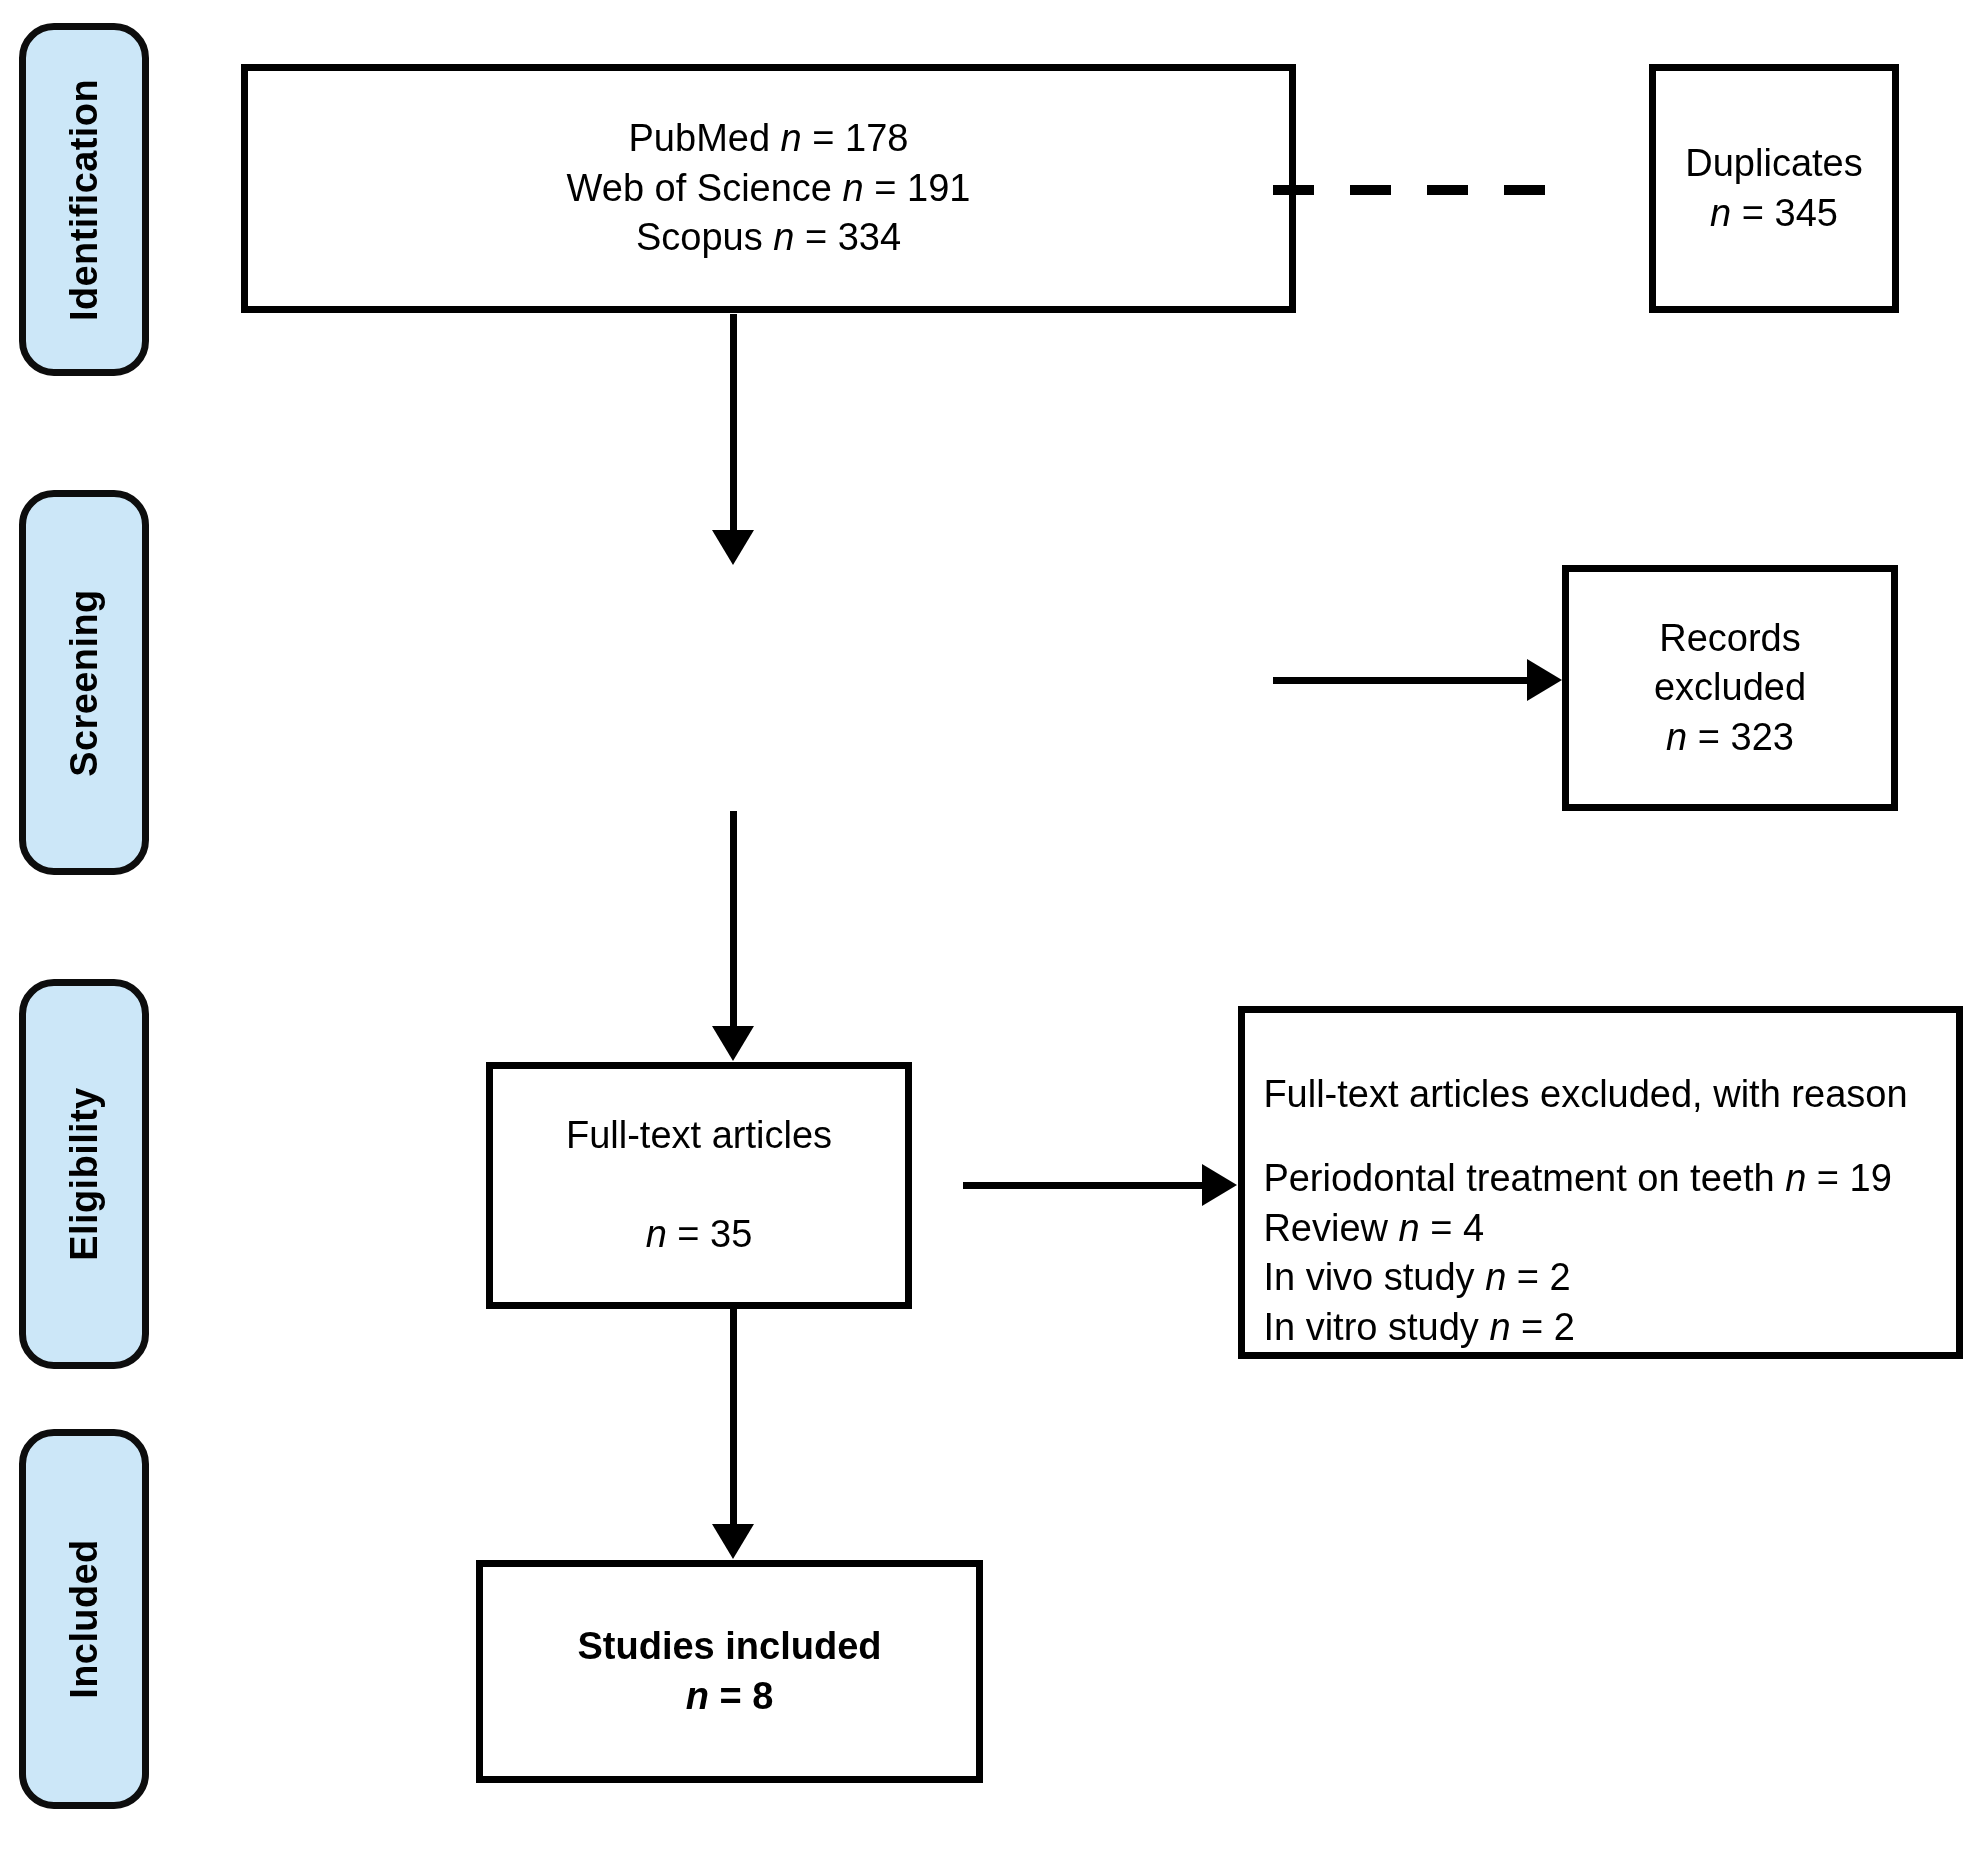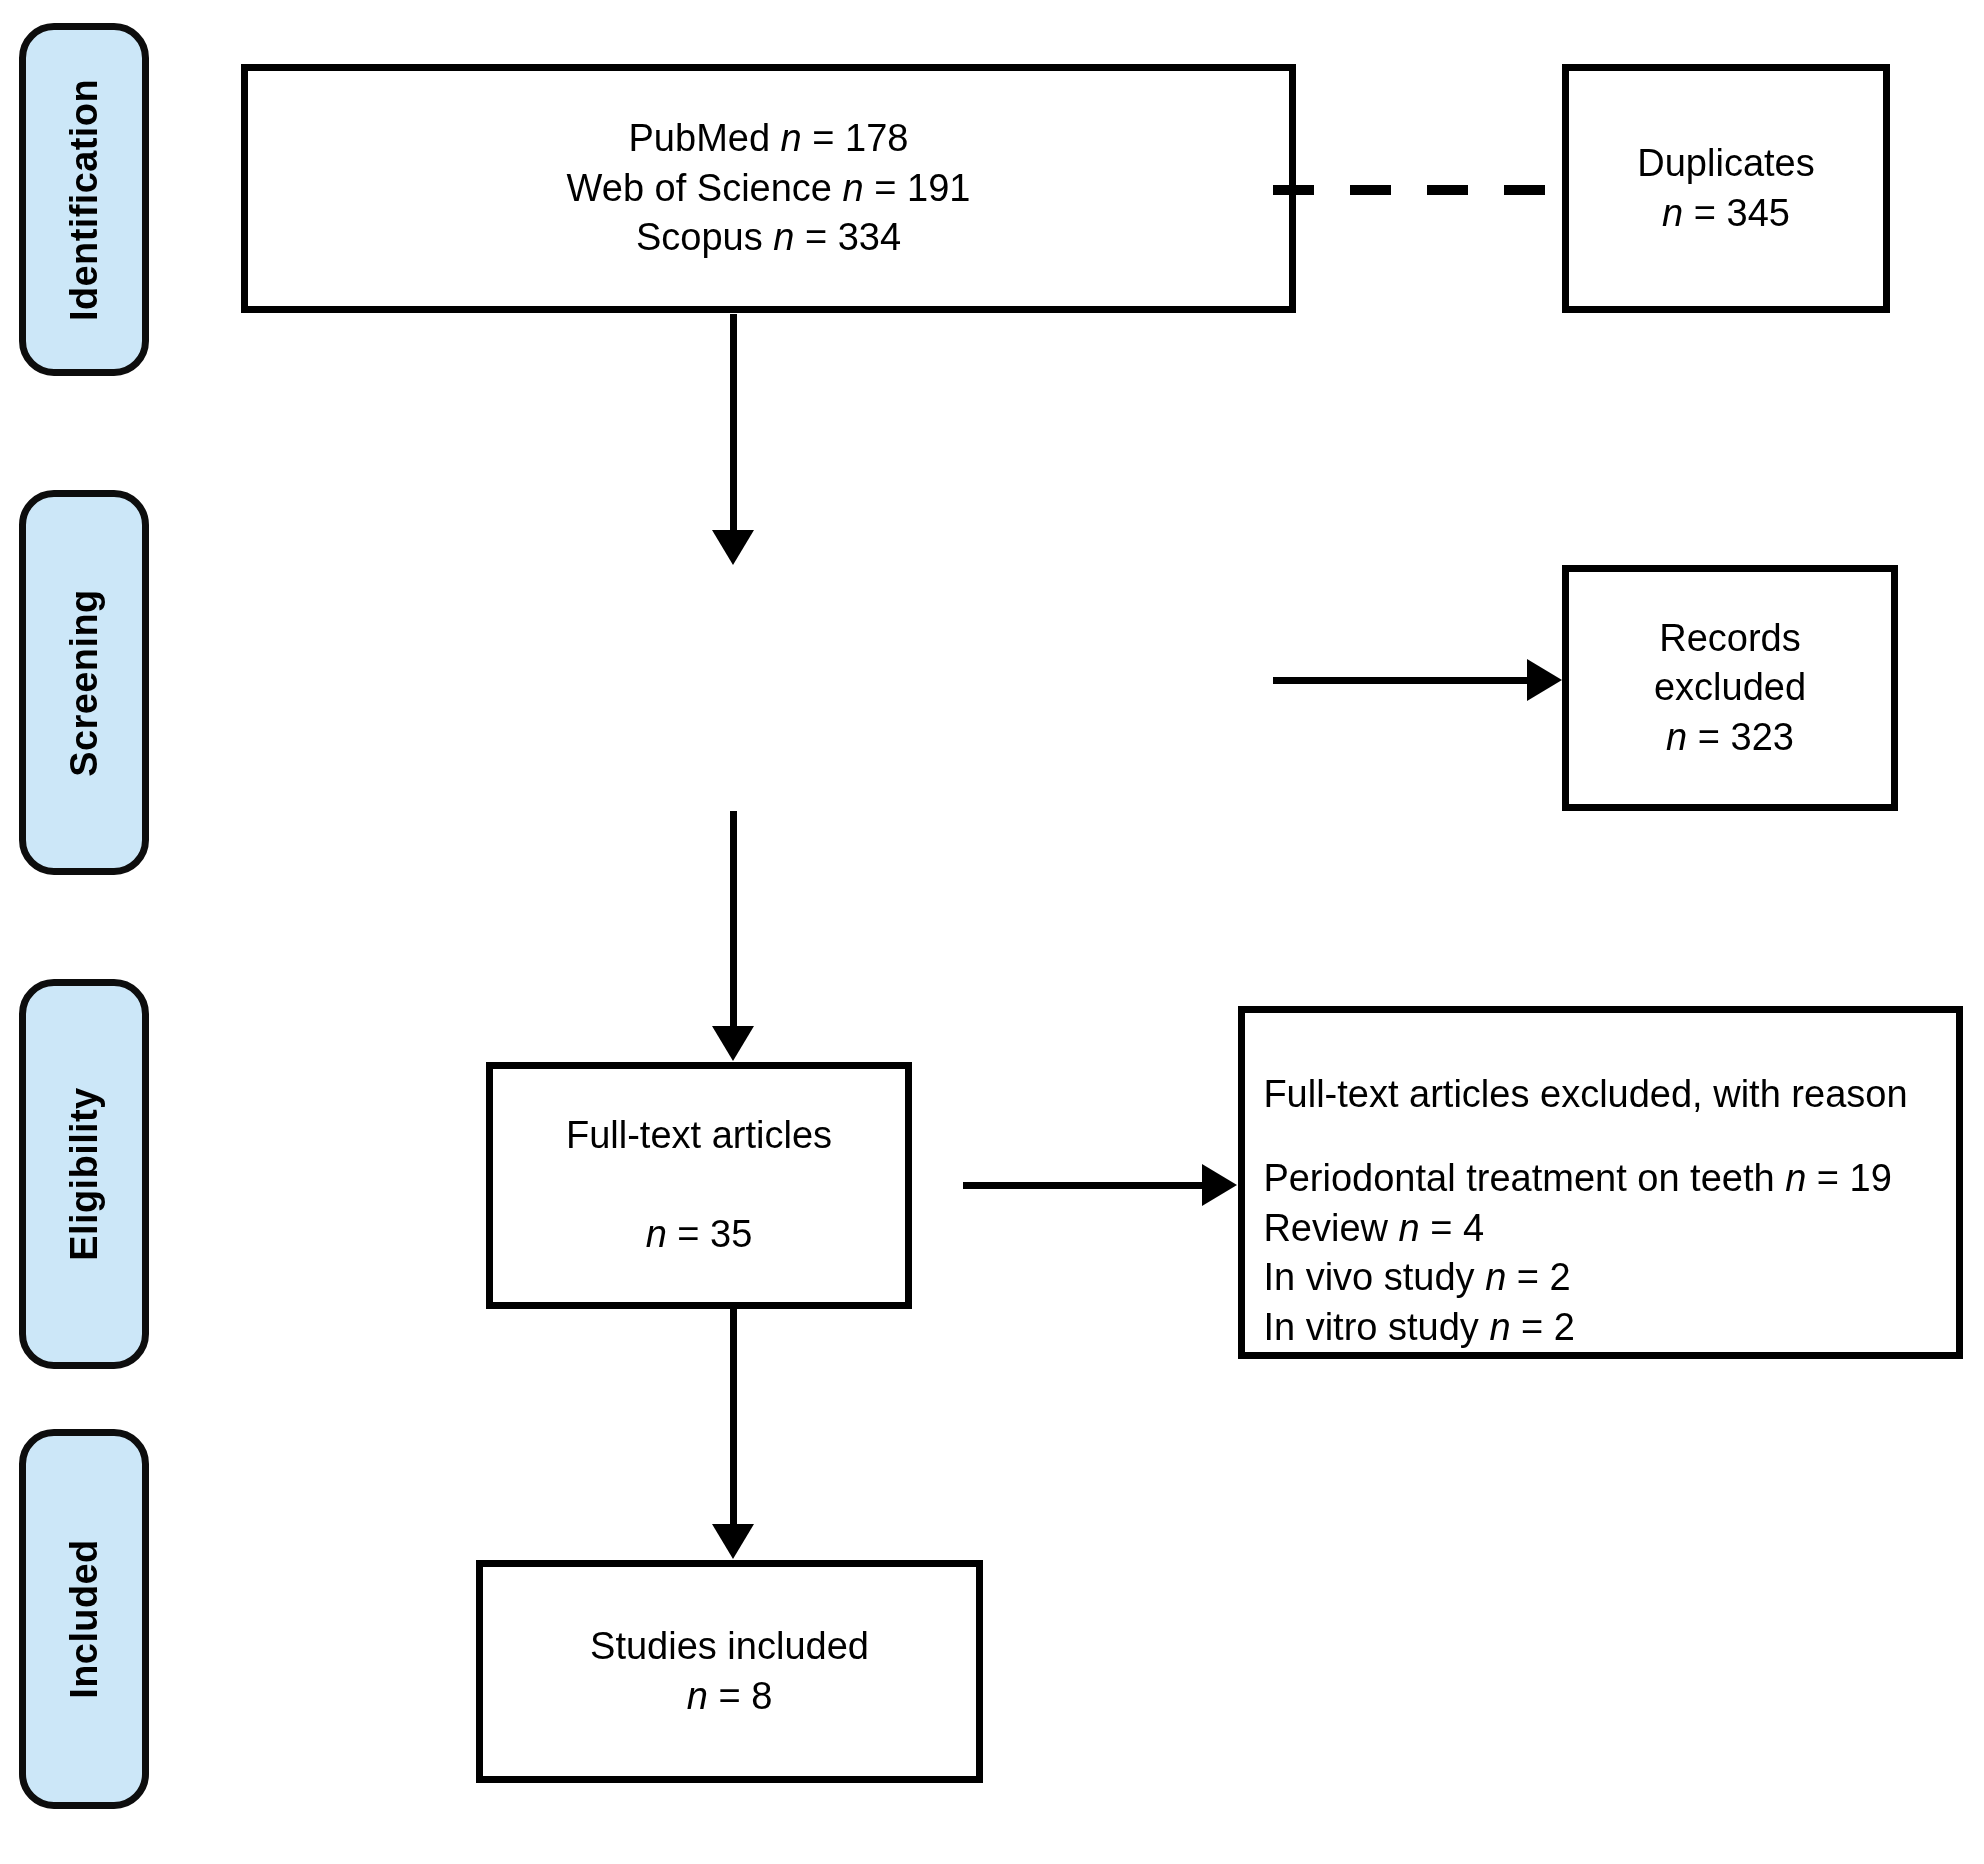--- a/index.html
+++ b/index.html
@@ -129,21 +129,21 @@
   <div class="flow-box" style="left:217px; top:64px; width:1055px; height:249px;margin-left:24px;">
     <div class="box-text">
       <span>PubMed </span><span class="ital">n</span><span> = 178</span><br>
       <span>Web of Science </span><span class="ital">n</span><span> = 191</span><br>
       <span>Scopus </span><span class="ital">n</span><span> = 334</span>
     </div>
   </div>
 
   <div class="dashed-line" style="left:1273px; top:185px; width:289px;"></div>
 
-  <div class="flow-box" style="left:1562px; top:64px; width:328px; height:249px;">
+  <div class="flow-box" style="left:1649px; top:64px; width:250px; height:249px;">
     <div class="box-text">
       <span>Duplicates</span><br>
       <span class="ital">n</span><span> = 345</span>
     </div>
   </div>
 
   <div class="v-line" style="left:730px; top:314px; width:7px; height:221px;"></div>
   <div class="arrow-down" style="left:712px; top:530px;"></div>
 
 
@@ -179,21 +179,21 @@
       <span>Periodontal treatment on teeth </span><span class="ital">n</span><span> = 19</span><br>
       <span>Review </span><span class="ital">n</span><span> = 4</span><br>
       <span>In vivo study </span><span class="ital">n</span><span> = 2</span><br>
       <span>In vitro study </span><span class="ital">n</span><span> = 2</span>
     </div>
   </div>
 
   <div class="v-line" style="left:730px; top:1309px; width:7px; height:221px;"></div>
   <div class="arrow-down" style="left:712px; top:1524px;"></div>
 
-  <div class="flow-box" style="left:476px; top:1560px; width:507px; height:223px;">
+  <div class="flow-box" style="left:476px; top:1560px; width:507px; height:223px;font-weight:bold;">
     <div class="box-text">
       <span>Studies included</span><br>
       <span class="ital">n</span><span> = 8</span>
     </div>
   </div>
 
 </div>
 
 
 </body></html>

